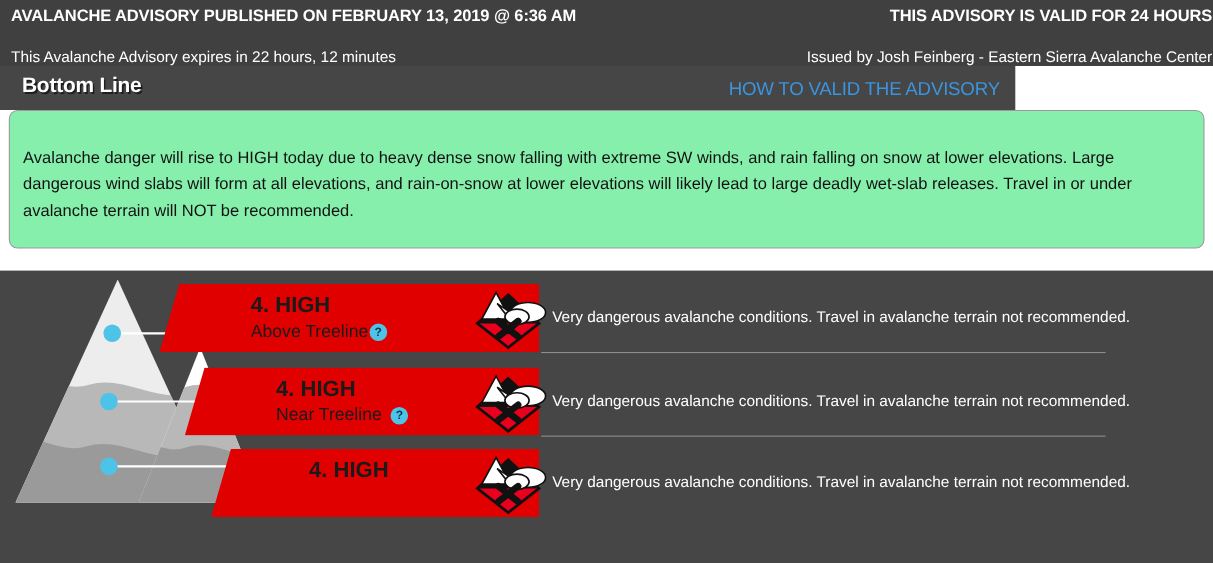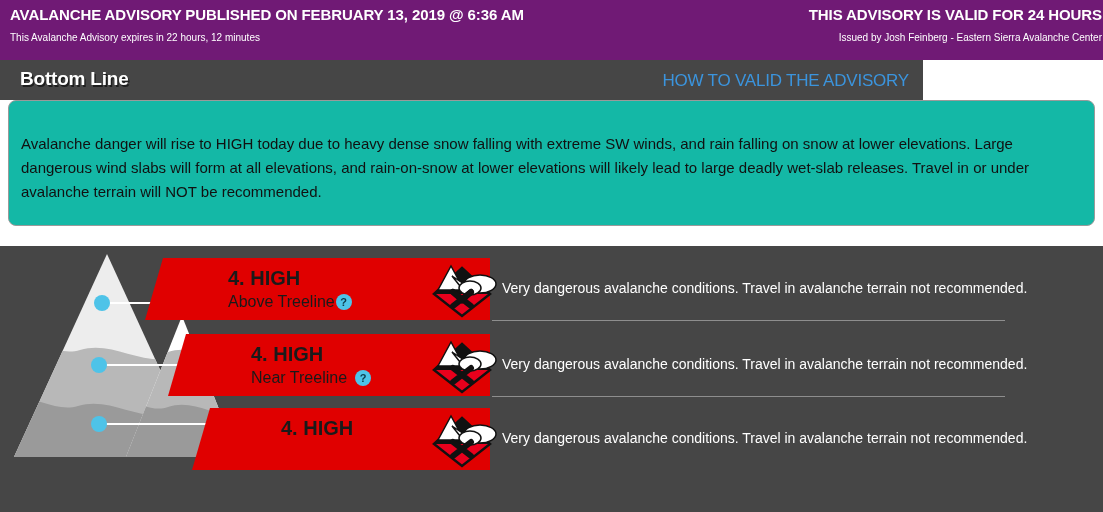--- a/index.html
+++ b/index.html
@@ -9,32 +9,32 @@
     background: #ffffff;
     font-family: "Liberation Sans", sans-serif;
     overflow: hidden;
   }
 
   
   .advisory-header {
     position: absolute;
     left: 0; top: 0;
     width: 1103px; height: 60px;
-    background: #701a75;
+    background: #404040;
     color: #ffffff;
   }
   .hdr-left { position: absolute; left: 10px; top: 5px; }
   .hdr-right { position: absolute; right: 1px; top: 5px; text-align: right; }
   .hdr-line1 {
     font-size: 15px; font-weight: bold; line-height: 20px;
     letter-spacing: -0.1px; white-space: nowrap;
   }
   .hdr-line2 {
-    font-size: 10px; font-weight: normal; line-height: 20px;
-    margin-top: 3px; white-space: nowrap;
+    font-size: 14px; font-weight: normal; line-height: 20px;
+    margin-top: 16px; white-space: nowrap;
   }
 
   
   .section-bar {
     position: absolute;
     left: 0; top: 60px;
     width: 923px; height: 40px;
     background: #464646;
   }
   .section-title {
@@ -48,21 +48,21 @@
     font-size: 17px; color: #3b94dd;
     letter-spacing: -0.2px;
     text-decoration: none;
     cursor: pointer;
   }
 
   .bottomline-panel {
     position: absolute;
     left: 8px; top: 100px;
     width: 1087px; height: 126px;
-    background: #14b8a6;
+    background: #86efac;
     border: 1px solid #9a9a9a;
     border-radius: 8px;
   }
   .bottomline-text {
     position: absolute;
     left: 12px; top: 31px;
     width: 1040px;
     font-size: 15px;
     line-height: 24px;
     color: #111111;

